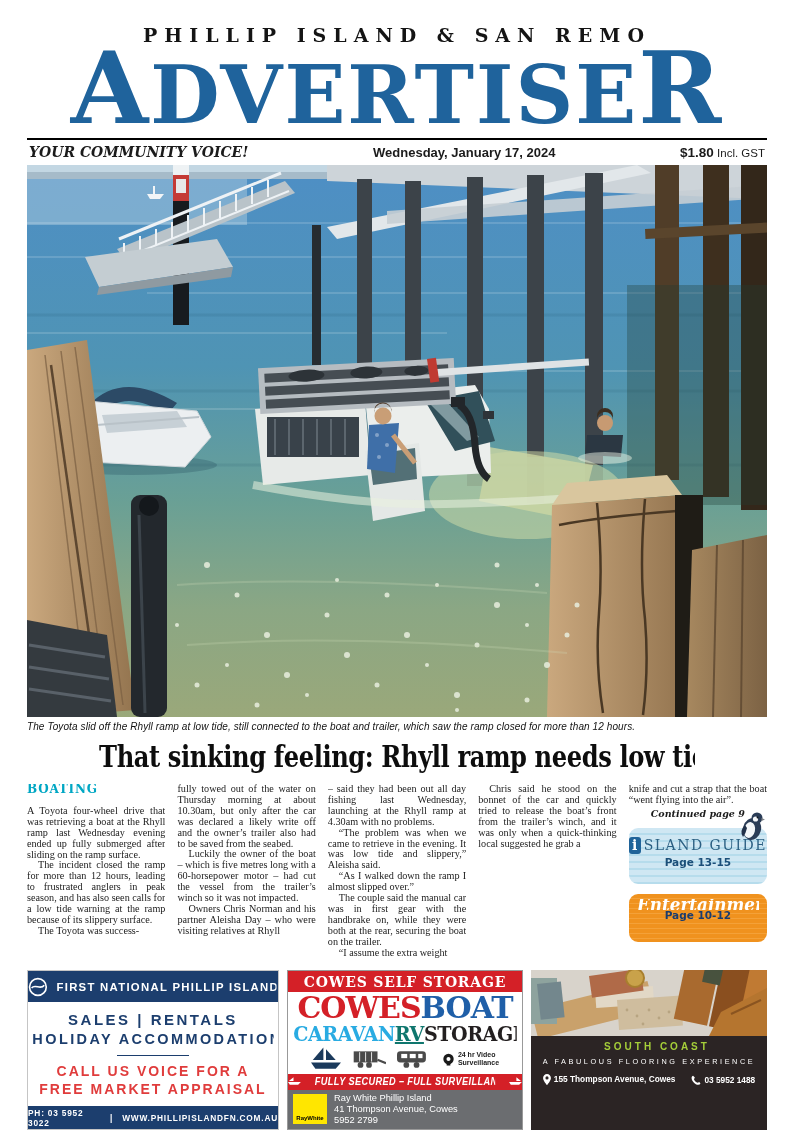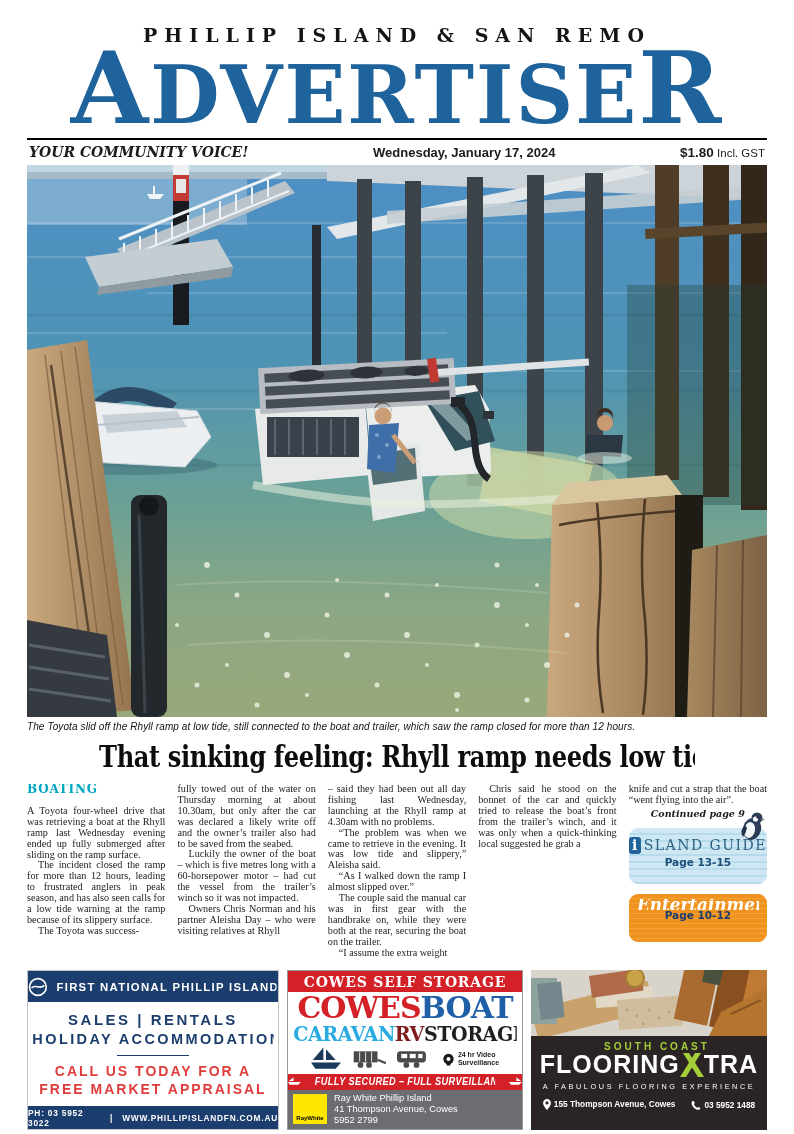--- a/index.html
+++ b/index.html
@@ -65,21 +65,21 @@
   .fn-foot{background:#1c3e6e;color:#fff;height:23px;display:flex;align-items:center;justify-content:center;
            gap:9px;font-size:8.3px;font-weight:bold;letter-spacing:.8px;}
   
   .ad-cowes{width:236px;height:160px;border:1px solid #999;box-sizing:border-box;display:flex;
             flex-direction:column;background:#fff;font-family:"DejaVu Serif",serif;}
   .cw-head{background:#d42027;color:#fff;height:21px;display:flex;align-items:center;justify-content:center;
            font-weight:bold;font-size:14px;letter-spacing:.8px;}
   .cw-row1{font-weight:bold;font-size:30px;letter-spacing:-1px;line-height:1.05;text-align:center;}
   .cw-row2{font-weight:bold;font-size:20px;letter-spacing:-.5px;line-height:1.05;text-align:center;}
   .cw-red{color:#d42027;} .cw-blue{color:#1f5fa8;} .cw-lblue{color:#29abe2;}
-  .cw-green{color:#7f1d1d;} .cw-black{color:#231f20;}
+  .cw-green{color:#0f766e;text-decoration:underline;} .cw-black{color:#231f20;}
   .cw-icons{display:flex;align-items:center;justify-content:center;gap:11px;height:29px;}
   .cw-cam{display:flex;align-items:center;gap:3px;font-family:"Liberation Sans",sans-serif;font-weight:bold;
           font-size:7px;line-height:1.15;text-align:left;}
   .cw-banner{background:#d42027;color:#fff;height:16px;display:flex;align-items:center;justify-content:center;
              gap:6px;font-family:"Liberation Sans",sans-serif;font-weight:bold;font-style:italic;
              font-size:10px;letter-spacing:.4px;}
   .cw-rw{background:#6b6d70;flex:1;display:flex;align-items:center;gap:7px;padding:0 5px;color:#fff;
          font-family:"Liberation Sans",sans-serif;font-size:9.3px;line-height:1.2;}
   .rw-logo{width:34px;height:30px;background:#ffe600;color:#000;font-size:6px;font-weight:bold;
            display:flex;align-items:flex-end;justify-content:center;padding-bottom:2px;box-sizing:border-box;
@@ -405,21 +405,21 @@
         <svg width="20" height="20" viewBox="0 0 22 22">
           <circle cx="11" cy="11" r="9.3" stroke="#fff" stroke-width="1.8" fill="none"></circle>
           <path d="M4,12 C8,7 14,15 18,9" stroke="#fff" stroke-width="1.8" fill="none"></path>
         </svg>
         <span class="fitw" style="transform: scaleX(0.986726);">FIRST NATIONAL PHILLIP ISLAND</span>
       </div>
       <div class="fn-mid">
         <span class="fn-line fitw">SALES | RENTALS</span>
         <span class="fn-line fitw" style="transform: scaleX(0.965251);">HOLIDAY ACCOMMODATION</span>
         <span class="fn-div"></span>
-        <span class="fn-cta fitw">CALL US TODAY FOR A</span>
+        <span class="fn-cta fitw">CALL US VOICE FOR A</span>
         <span class="fn-cta fitw">FREE MARKET APPRAISAL</span>
       </div>
       <div class="fn-foot">
         <span>PH: 03 5952 3022</span>
         <span>|</span>
         <span>WWW.PHILLIPISLANDFN.COM.AU</span>
       </div>
     </div>
 
     <div class="ad-cowes">
@@ -503,28 +503,20 @@
           <rect x="150" y="-12" width="34" height="72" fill="#a96a2f"></rect>
           <rect x="186" y="-18" width="30" height="78" fill="#8a4f1f"></rect>
           <rect x="214" y="-8" width="26" height="68" fill="#c07a33"></rect>
           <rect x="170" y="-24" width="18" height="42" fill="#48523e"></rect>
         </g>
         <polygon points="190,42 236,18 236,66 178,66" fill="#b5752f"></polygon>
         <line x1="200" y1="44" x2="230" y2="30" stroke="#8a5420" stroke-width="2"></line>
       </svg>
       <div class="fl-panel">
         <div class="fl-kicker">SOUTH COAST</div>
-        <div class="fl-name">
-          <span>FLOORING</span>
-          <svg width="24" height="24" viewBox="0 0 24 24" fill="#a4ce39">
-            <polygon points="3,0 9,0 24,24 18,24"></polygon>
-            <polygon points="21,0 15,0 0,24 6,24"></polygon>
-          </svg>
-          <span>TRA</span>
-        </div>
         <div class="fl-tag fitw">A FABULOUS FLOORING EXPERIENCE</div>
         <div class="fl-contact">
           <span class="fl-item">
             <svg width="8" height="11" viewBox="0 0 10 14">
               <path d="M5,0 C2.2,0 0,2.3 0,5 C0,8.8 5,14 5,14 C5,14 10,8.8 10,5 C10,2.3 7.8,0 5,0 Z M5,7 A2,2 0 1 1 5,3 A2,2 0 1 1 5,7 Z" fill="#fff"></path>
             </svg>
             <span>155 Thompson Avenue, Cowes</span>
           </span>
           <span class="fl-item">
             <svg width="10" height="10" viewBox="0 0 12 12">

